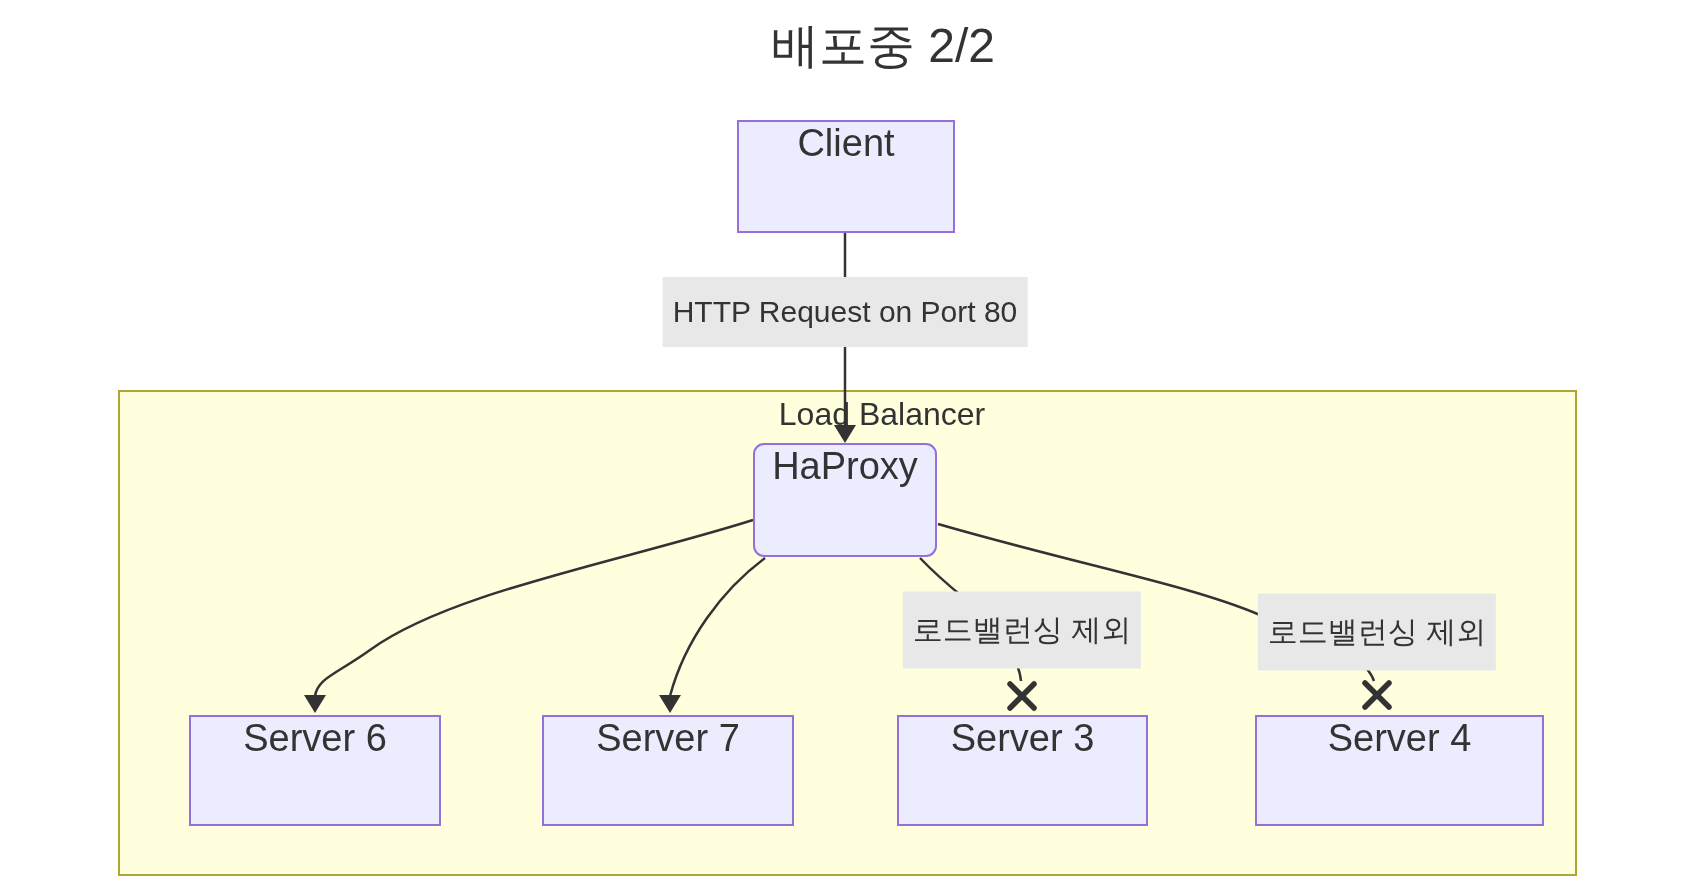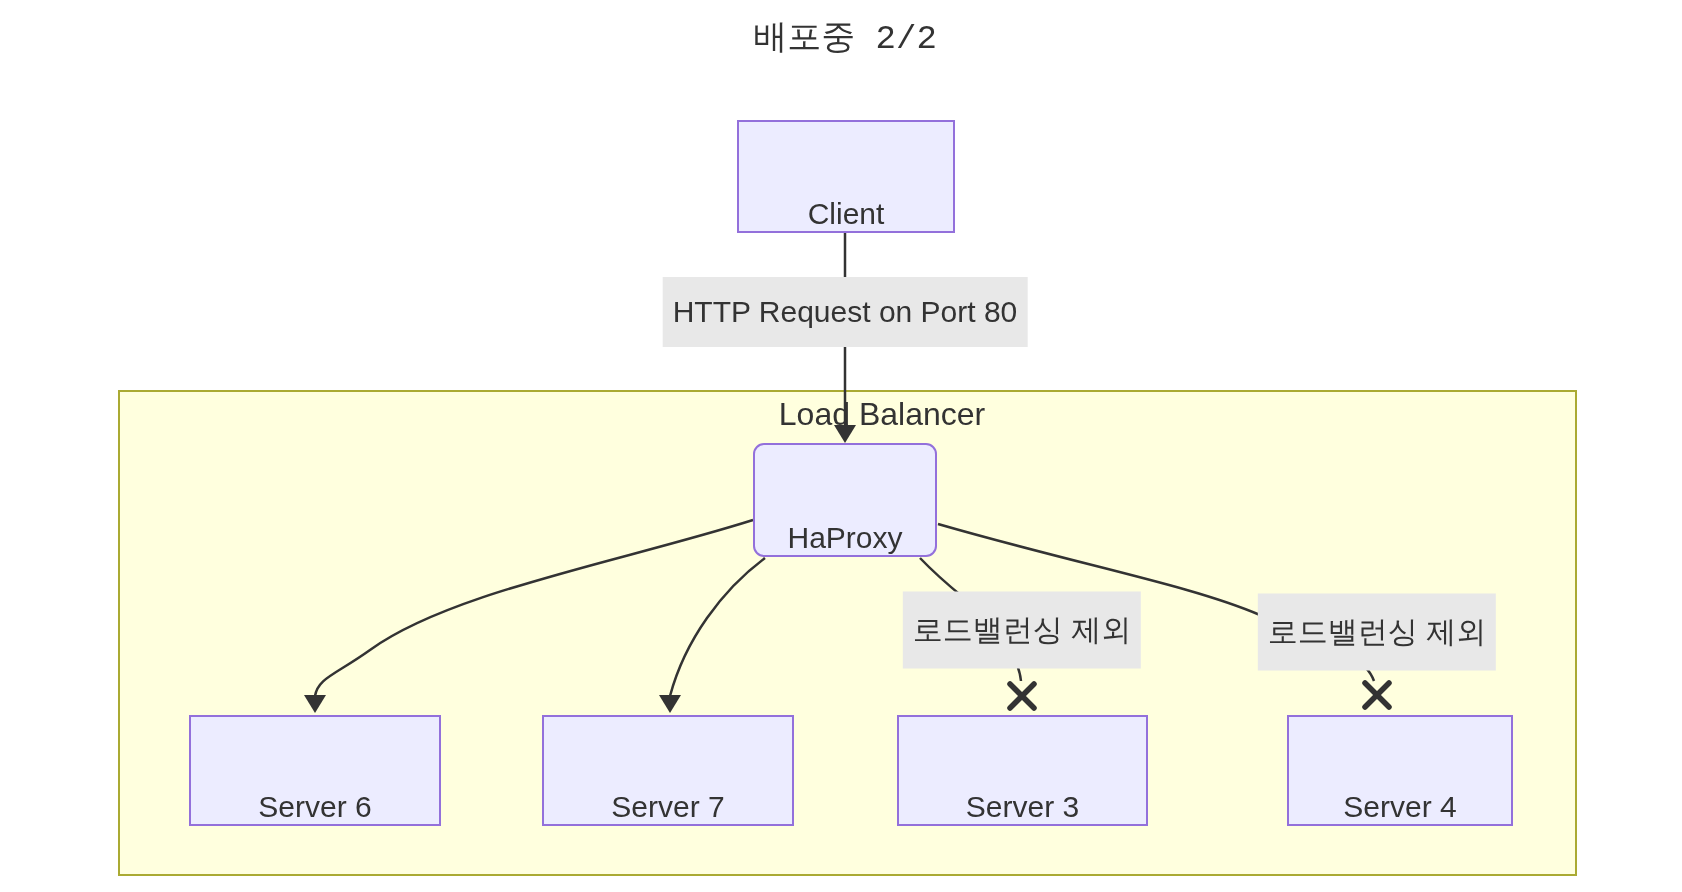--- a/index.html
+++ b/index.html
@@ -6,26 +6,25 @@
   body {
     width: 1682px; height: 892px;
     position: relative;
     background: var(--background, #ffffff);
     font-family: "Liberation Sans", "DejaVu Sans", sans-serif;
     color: var(--text, #333333);
     overflow: hidden;
   }
   .title {
     position: absolute;
-    left: 845px; top: 14px;
+    left: 883px; top: 14px;
     transform: translateX(-50%);
-    font-size: 34px;
+    font-size: 48px;
     white-space: nowrap;
     z-index: 3;
-    font-family: Liberation Mono, monospace;
   }
   .cluster {
     position: absolute;
     left: 118px; top: 390px;
     width: 1459px; height: 486px;
     background: var(--cluster-fill, #FFFFDE);
     border: 2px solid var(--cluster-border, #AAAA33);
     box-sizing: border-box;
     z-index: 0;
   }
@@ -53,35 +52,35 @@
     stroke: none;
   }
   svg.edges line.cross {
     stroke: var(--edge-color, #333333);
     stroke-width: 5.5px;
     stroke-linecap: round;
   }
   .node {
     position: absolute;
     display: flex;
-    align-items: flex-end;
+    align-items: flex-start;
     justify-content: center;
     background: var(--node-fill, #ECECFF);
     border: 2px solid var(--node-border, #9370DB);
     box-sizing: border-box;
-    font-size: 30px;
+    font-size: 38px;
     white-space: nowrap;
     z-index: 2;
   }
   #node-client  { left: 737px;  top: 120px; width: 218px; height: 113px; }
   #node-haproxy { left: 753px;  top: 443px; width: 184px; height: 114px; border-radius: 11px; }
   #node-server1 { left: 189px;  top: 715px; width: 252px; height: 111px; }
   #node-server2 { left: 542px;  top: 715px; width: 252px; height: 111px; }
   #node-server3 { left: 897px;  top: 715px; width: 251px; height: 111px; }
-  #node-server4 { left: 1287px; top: 715px; width: 226px; height: 111px; }
+  #node-server4 { left: 1255px; top: 715px; width: 289px; height: 111px; }
   .edge-label {
     position: absolute;
     transform: translate(-50%, -50%);
     background: var(--label-bg, #E8E8E8);
     padding: 18px 10px;
     font-size: 30px;
     white-space: nowrap;
     z-index: 2;
   }
   #label-http { left: 845px;  top: 312px; }

